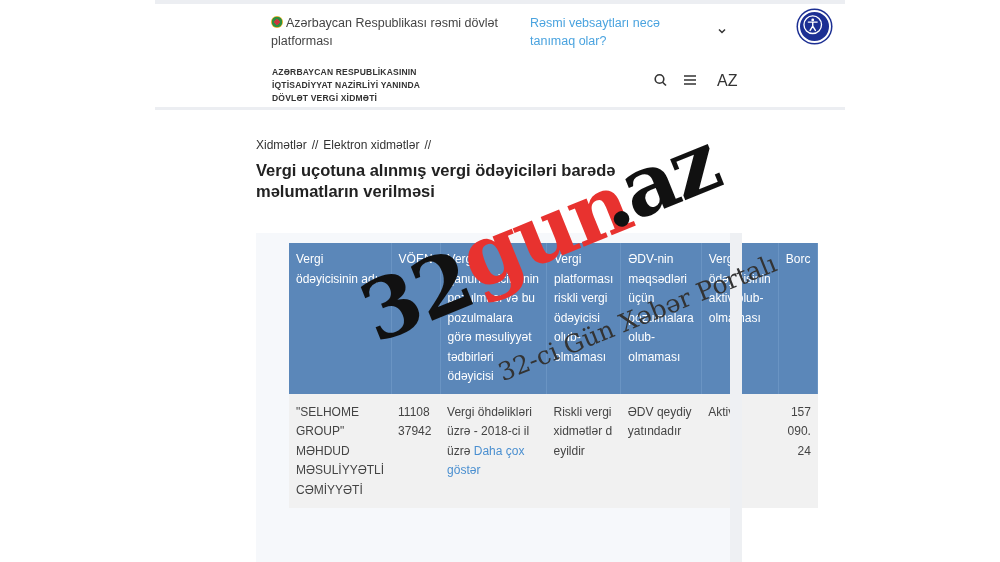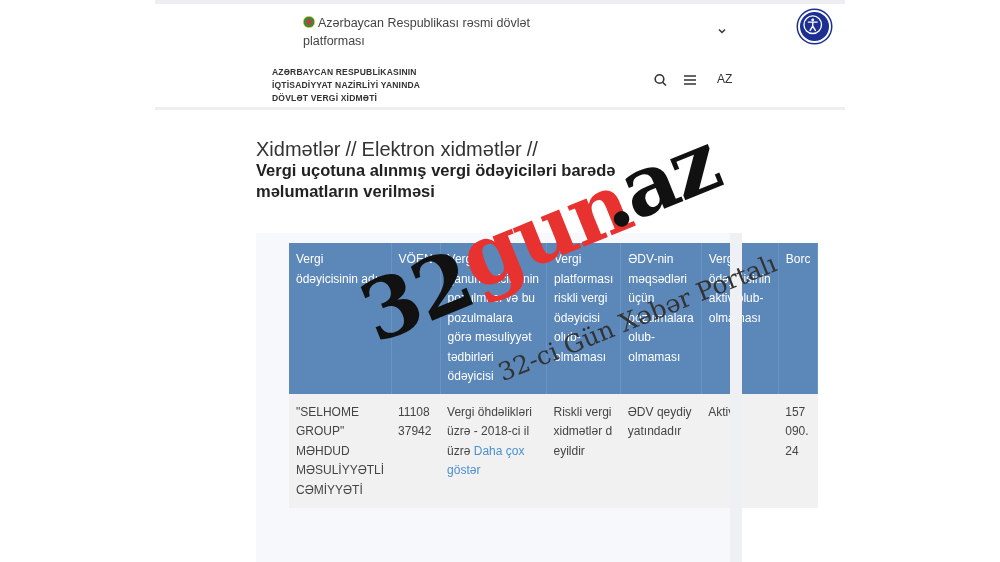--- a/index.html
+++ b/index.html
@@ -2,59 +2,60 @@
 <html><head>
 <meta charset="utf-8">
 <style>
   * { box-sizing: border-box; margin: 0; padding: 0; }
   html, body { width: 1000px; height: 562px; overflow: hidden; background: #ffffff; }
   body { font-family: "Liberation Sans", sans-serif; color: #333; position: relative; }
 
   .page { position: absolute; left: 155px; top: 0; width: 690px; height: 562px; background: #fff; }
   .top-rule { position: absolute; left: 0; top: 0; width: 690px; height: 4px; background: #eceef2; }
 
-  .gov-bar { position: absolute; left: 116px; top: 14px; width: 240px; font-size: 12.5px; line-height: 18px; color: #444; margin-left: 32px; }
+  .gov-bar { position: absolute; left: 116px; top: 14px; width: 240px; font-size: 12.5px; line-height: 18px; color: #444; }
   .emblem { display: inline-block; width: 12px; height: 12px; border-radius: 50%; background: radial-gradient(circle, #c9383c 30%, #2f8f3f 32%, #2f8f3f 60%, #e0b12a 62%); vertical-align: -1px; margin-right: 3px; }
   .how-link { position: absolute; left: 375px; top: 14px; width: 175px; font-size: 12.5px; line-height: 18px; color: #4aa3df; text-decoration: none; }
   .chevron { position: absolute; left: 560px; top: 24px; width: 14px; height: 14px; }
   .a11y { position: absolute; left: 643px; top: 10px; width: 33px; height: 33px; border-radius: 50%; background: #1c2f93; border: 2px solid #ffffff; box-shadow: 0 0 0 1.5px #1c2f93; }
 
   .org-name { position: absolute; left: 117px; top: 66px; font-size: 8.5px; font-weight: bold; line-height: 13px; color: #333; letter-spacing: 0.2px; }
   .tool-search { position: absolute; left: 498px; top: 72px; width: 16px; height: 16px; }
   .tool-menu { position: absolute; left: 527px; top: 72px; width: 16px; height: 16px; }
-  .tool-lang { position: absolute; left: 562px; top: 72px; font-size: 12px; color: #333; }
+  .tool-lang { position: absolute; left: 562px; top: 72px; font-size: 16px; color: #333; }
   .header-rule { position: absolute; left: 0; top: 107px; width: 690px; height: 3px; background: #eceef2; }
 
-  .breadcrumb { position: absolute; left: 101px; top: 138px; font-size: 20px; color: #333; }
+  .breadcrumb { position: absolute; left: 101px; top: 138px; font-size: 12px; color: #333; }
   .breadcrumb .sep { margin: 0 5px; }
   .page-title { position: absolute; left: 101px; top: 160px; width: 420px; font-size: 16.5px; font-weight: bold; line-height: 21px; color: #222; }
 
   .table-wrap { position: absolute; left: 101px; top: 233px; width: 486px; height: 329px; background: #f6f8fb; }
   .table-shadow { position: absolute; left: 575px; top: 233px; width: 12px; height: 329px; background: #eef0f3; }
   table { position: absolute; left: 33px; top: 10px; border-collapse: collapse; font-size: 12px; line-height: 19.5px; }
   th { background: #5b87b9; color: #ffffff; font-weight: normal; text-align: left; vertical-align: top; padding: 7px 7px 7px 7px; border-right: 1px solid #6a94c3; margin-left: 40px; }
   td { background: #f1f1f1; color: #444; text-align: left; vertical-align: top; padding: 9px 7px 8px 7px; }
-  th.c-num, td.c-num { text-align: left; }
+  th.c-num, td.c-num { text-align: right; }
   .more-link { color: #4a8fd0; text-decoration: none; }
 
   .wm { position: absolute; pointer-events: none; }
   .wm-32 { left: 383px; top: 265px; font-family: "DejaVu Serif", serif; font-size: 82px; font-weight: bold; color: #111; transform: rotate(-22deg); transform-origin: left bottom; letter-spacing: -2px; }
   .wm-gun { left: 483px; top: 210px; font-family: "DejaVu Serif", serif; font-size: 84px; font-weight: bold; color: #e8322f; transform: rotate(-22deg); transform-origin: left bottom; letter-spacing: -3px; }
   .wm-az { left: 618px; top: 150px; font-family: "DejaVu Serif", serif; font-size: 84px; font-weight: bold; color: #111; transform: rotate(-22deg); transform-origin: left bottom; letter-spacing: -3px; }
   .wm-sub { left: 505px; top: 358px; font-family: "DejaVu Serif", serif; font-size: 25px; color: #333; transform: rotate(-22deg); transform-origin: left bottom; white-space: nowrap; }
 </style>
 </head>
 <body>
 
 <div class="page">
   <div class="top-rule"></div>
 
   <div class="gov-bar">
     <span class="emblem"></span><span>Azərbaycan Respublikası rəsmi dövlət platforması</span>
   </div>
+  <a class="how-link">Rəsmi vebsaytları necə tanımaq olar?</a>
   <svg class="chevron" viewBox="0 0 14 14">
       <path d="M4 5.5 L7 8.5 L10 5.5" fill="none" stroke="#333" stroke-width="1.5"></path>
     </svg>
   <div class="a11y">
     <svg viewBox="0 0 33 33" width="29" height="29">
       <circle cx="14.5" cy="14.5" r="10" fill="none" stroke="#fff" stroke-width="1.5"></circle>
       <circle cx="14.5" cy="9" r="1.6" fill="#fff"></circle>
       <path d="M9.5 11.5 H19.5 M14.5 11.5 V16 M14.5 16 L11.5 21 M14.5 16 L17.5 21" stroke="#fff" stroke-width="1.6" fill="none" stroke-linecap="round"></path>
     </svg>
   </div>

